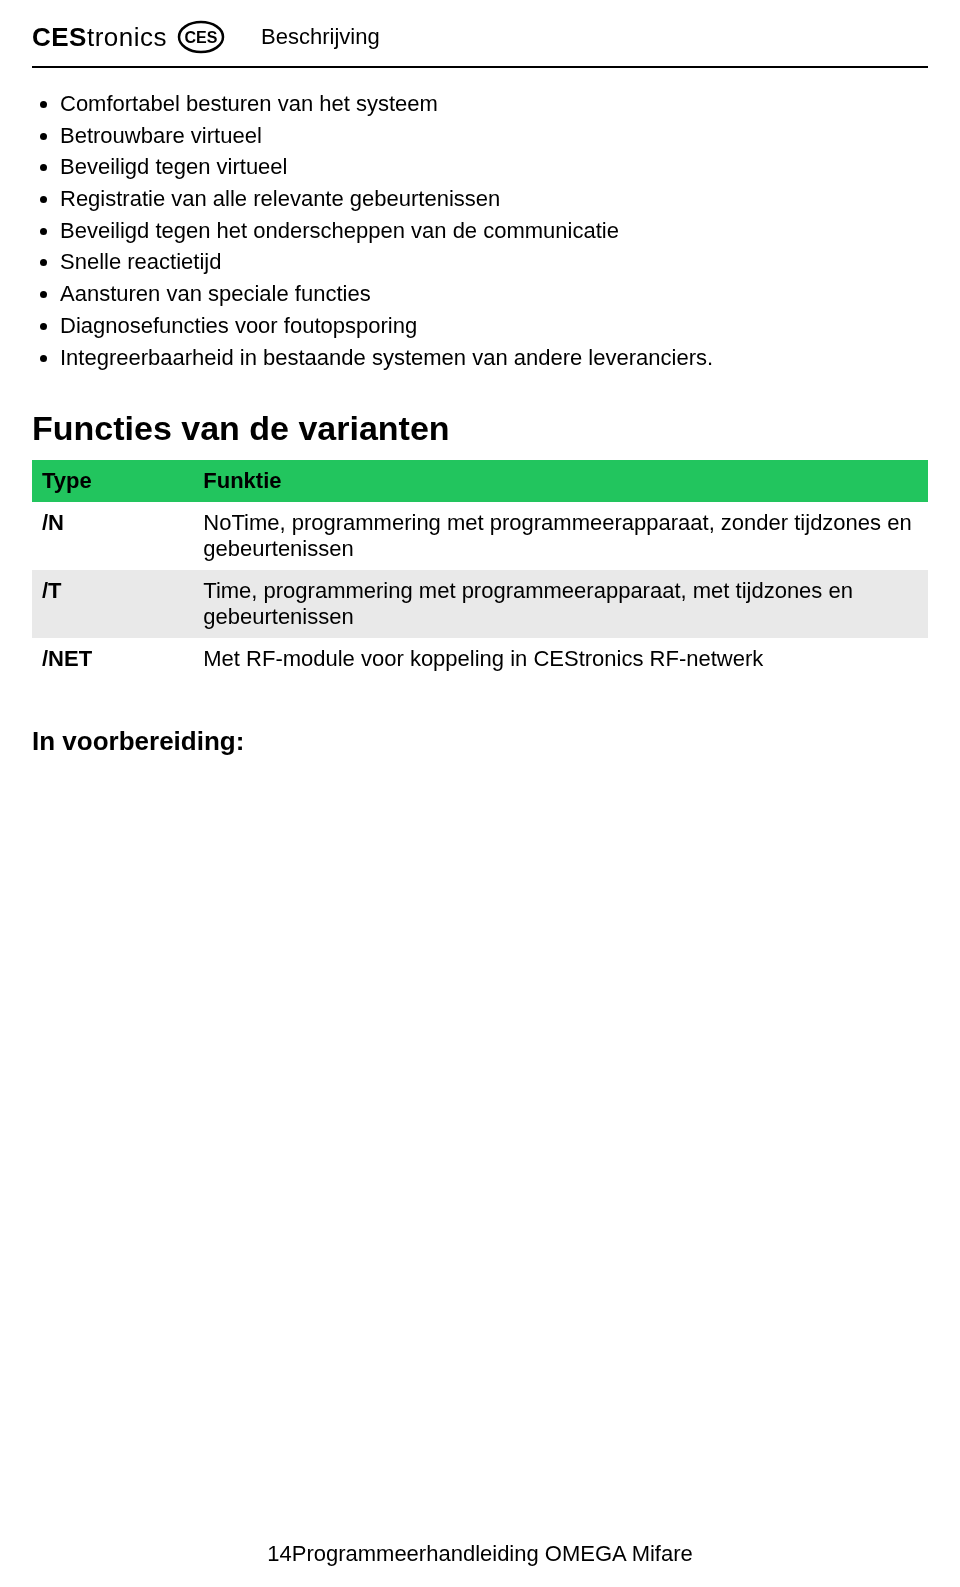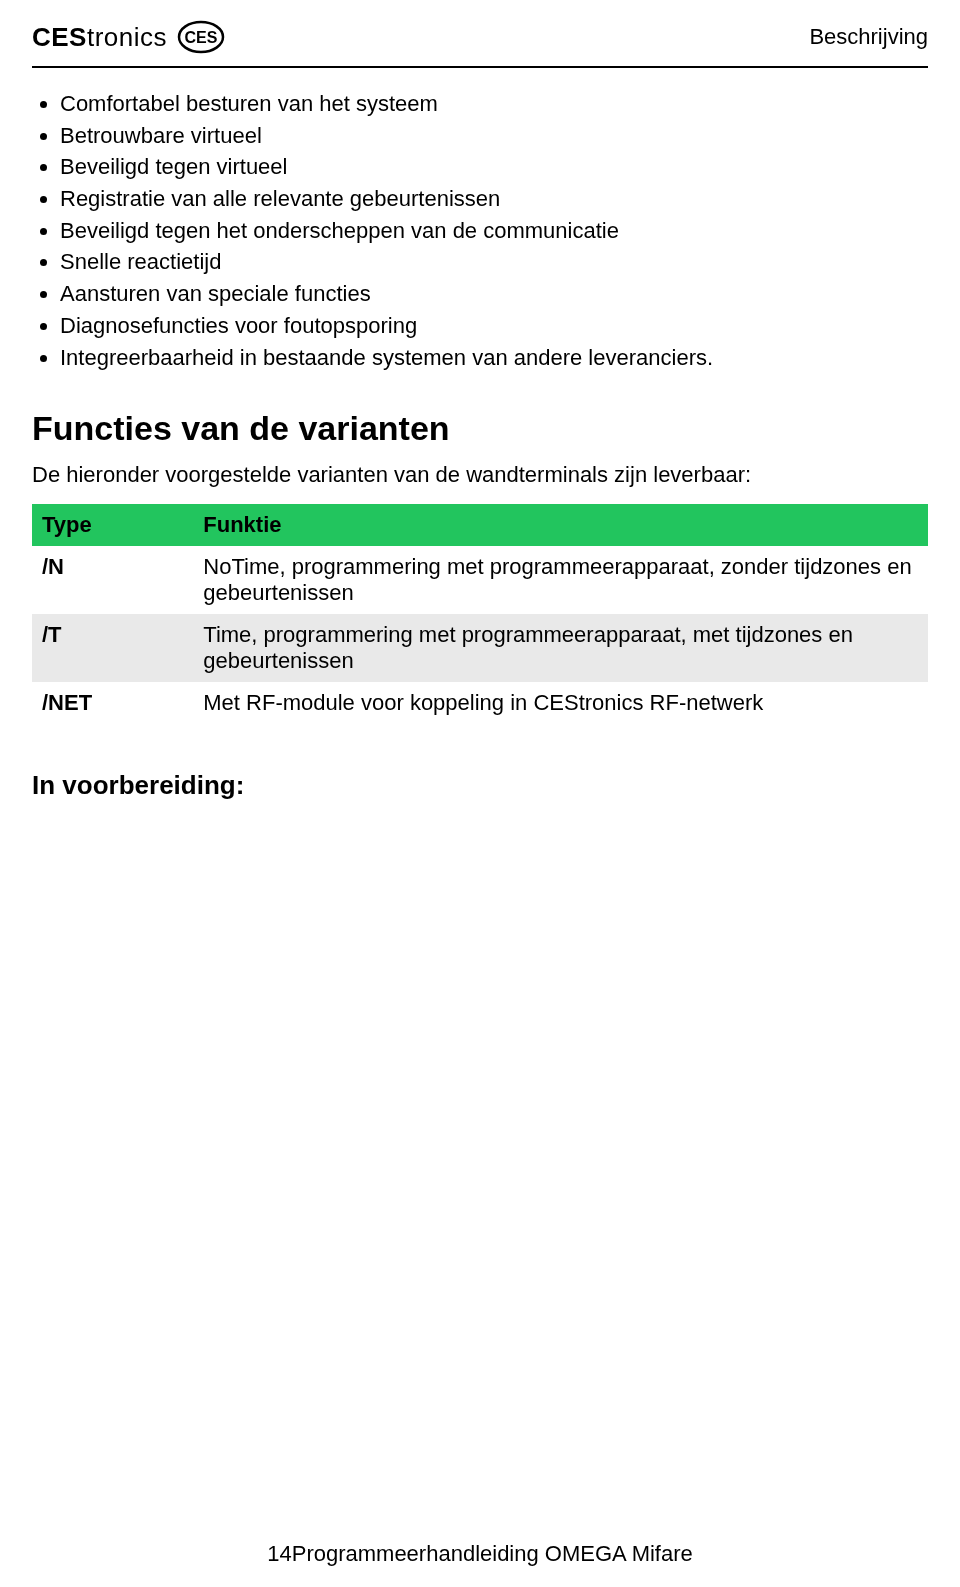--- a/index.html
+++ b/index.html
@@ -14,21 +14,20 @@
     min-height: 1587px;
     box-sizing: border-box;
     padding: 20px 32px 20px 32px;
     position: relative;
     display: flex;
     flex-direction: column;
   }
   .header {
     display: flex;
     align-items: center;
-    justify-content: space-between;
     padding-bottom: 8px;
     gap: 25px;
   }
   .brand {
     display: flex;
     align-items: center;
   }
   .brand-word {
     font-family: Arial, Helvetica, sans-serif;
     font-weight: 700;
@@ -37,20 +36,21 @@
   }
   .brand-word .tronics {
     font-weight: 400;
   }
   .brand-logo {
     margin-left: 10px;
     display: inline-flex;
   }
   .header-right {
     font-size: 22px;
+    margin-left: 11px;
   }
   .hr {
     border: none;
     border-top: 2px solid #000;
     margin: 4px 0 18px 0;
   }
   .section-title {
     font-weight: 700;
     font-size: 24px;
     margin: 6px 0 4px 0;
@@ -157,21 +157,20 @@
     <li>Beveiligd tegen virtueel</li>
     <li>Registratie van alle relevante gebeurtenissen</li>
     <li>Beveiligd tegen het onderscheppen van de communicatie</li>
     <li>Snelle reactietijd</li>
     <li>Aansturen van speciale functies</li>
     <li>Diagnosefuncties voor foutopsporing</li>
     <li>Integreerbaarheid in bestaande systemen van andere leveranciers.</li>
   </ul>
 
   <div class="h2">Functies van de varianten</div>
-  <div class="para">De hieronder voorgestelde varianten van de wandterminals zijn leverbaar:</div>
 
   <table class="variants">
     <thead>
       <tr>
         <th class="col-type">Type</th>
         <th>Funktie</th>
       </tr>
     </thead>
     <tbody>
       <tr>

